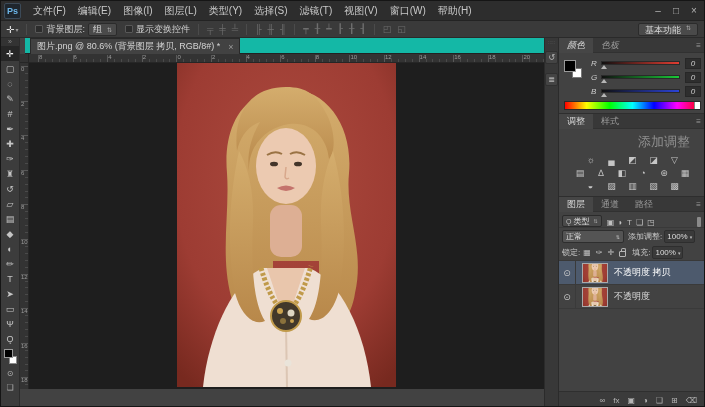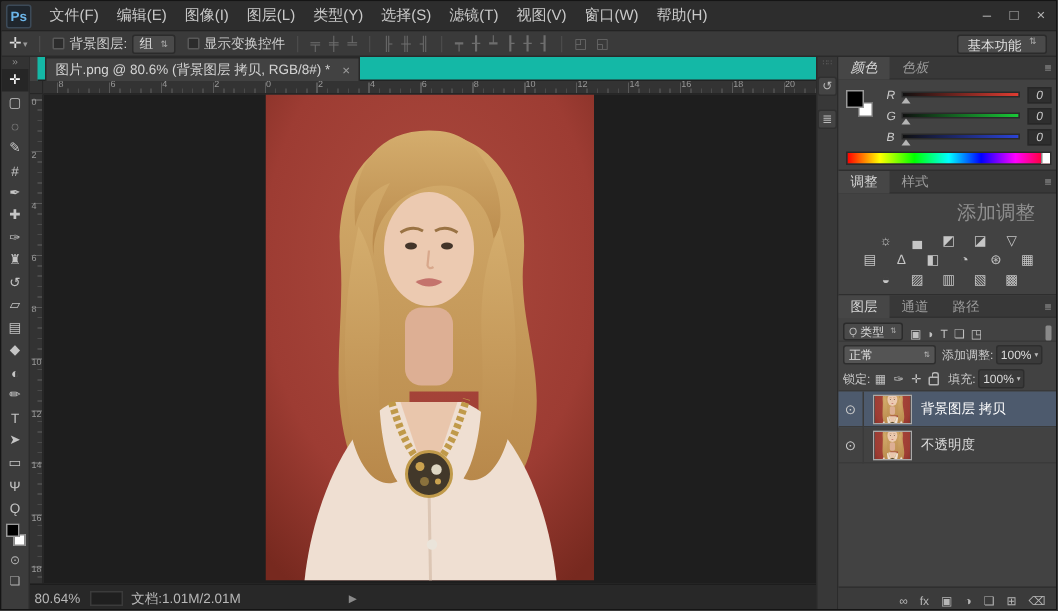--- a/index.html
+++ b/index.html
@@ -303,26 +303,20 @@
       <span class="rlab-v" style="top: 245.2px;">14</span>
       <span class="rlab-v" style="top: 279.8px;">16</span>
       <span class="rlab-v" style="top: 314.4px;">18</span>
     </div>
   <div class="canvas">
     <svg class="photo" width="219" height="324">
         <use href="#portrait-art"></use>
       </svg>
   </div>
 
-  <div class="statusbar">
-    <span>80.64%</span>
-    <span class="statbox"></span>
-    <span>文档:1.01M/2.01M</span>
-    <span class="statarrow">▶</span>
-  </div>
 
   <div class="dockstrip">
     <div class="dockdots">∷∷</div>
     <div id="dock-buttons">
         <div class="dockbtn">↺</div>
         <div class="dockbtn">≣</div>
       </div>
   </div>
 
   <div class="cpanel">
@@ -446,21 +440,21 @@
         </span>
     </div>
     <div id="layer-rows">
         <div class="lrow selected">
           <span class="leye">⊙</span>
           <span class="lthumb">
             <svg width="24" height="18">
               <use href="#portrait-art"></use>
             </svg>
           </span>
-          <span class="lname">背景图层 拷贝</span>
+          <span class="lname">不透明度 拷贝</span>
         </div>
         <div class="lrow">
           <span class="leye">⊙</span>
           <span class="lthumb">
             <svg width="24" height="18">
               <use href="#portrait-art"></use>
             </svg>
           </span>
           <span class="lname">不透明度</span>
         </div>

